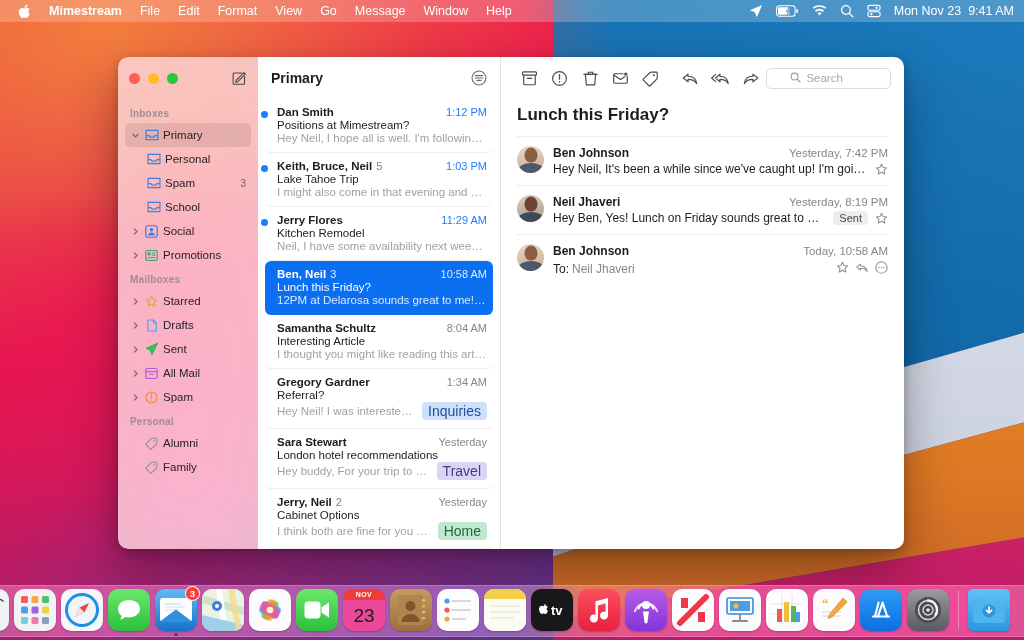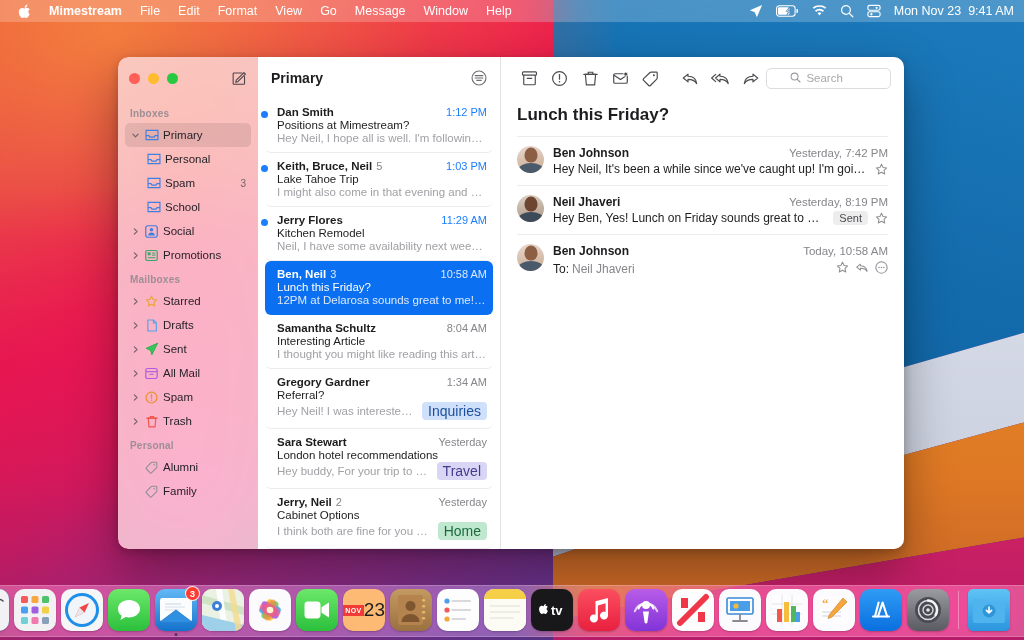--- a/index.html
+++ b/index.html
@@ -432,35 +432,20 @@
             </svg>
           </span>
         <span class="ic">
             <svg width="13" height="13" viewBox="0 0 14 14">
               <circle cx="7" cy="7" r="5.9" fill="none" stroke="#e8922f" stroke-width="1.3"></circle>
               <line x1="7" y1="3.7" x2="7" y2="7.8" stroke="#e8922f" stroke-width="1.3" stroke-linecap="round"></line>
               <circle cx="7" cy="10" r="0.8" fill="#e8922f"></circle>
             </svg>
           </span>
         <span class="lbl">Spam</span>
-      </div>
-      <div class="sb-row">
-        <span class="tw">
-            <svg width="7" height="7" viewBox="0 0 8 8">
-              <path d="M2.6 1 L5.8 4 L2.6 7" fill="none" stroke="#6f636b" stroke-width="1.3" stroke-linecap="round" stroke-linejoin="round"></path>
-            </svg>
-          </span>
-        <span class="ic">
-            <svg width="12" height="13" viewBox="0 0 13 14">
-              <path d="M2.4 3.4h8.2l-0.8 9.4H3.2z" fill="none" stroke="#f0534a" stroke-width="1.2" stroke-linejoin="round"></path>
-              <line x1="1" y1="3.4" x2="12" y2="3.4" stroke="#f0534a" stroke-width="1.3" stroke-linecap="round"></line>
-              <path d="M4.8 3.4V1.6h3.4v1.8" fill="none" stroke="#f0534a" stroke-width="1.2"></path>
-            </svg>
-          </span>
-        <span class="lbl">Trash</span>
       </div>
 
       <div class="sb-head">Personal</div>
       <div class="sb-row">
         <span class="tw"></span>
         <span class="ic">
             <svg width="13" height="13" viewBox="0 0 14 14">
               <path d="M7.6 1.4H12a0.7 0.7 0 0 1 0.7 0.7v4.4a1.4 1.4 0 0 1-0.4 1l-5.4 5.4a1 1 0 0 1-1.4 0L1.5 8.5a1 1 0 0 1 0-1.4l5.1-5.3a1.4 1.4 0 0 1 1-0.4z" fill="none" stroke="#8e8e93" stroke-width="1.15" stroke-linejoin="round"></path>
               <circle cx="9.9" cy="4.1" r="0.85" fill="#8e8e93"></circle>
             </svg>
@@ -853,21 +838,21 @@
   <div class="dock-item">
     <div class="di" style="background:linear-gradient(180deg,#6ce86a,#2bc03c);">
       <svg width="26" height="18" viewBox="0 0 26 18">
           <rect x="0.5" y="0.5" width="16" height="17" rx="3.4" fill="#fff"></rect>
           <path d="M17.5 6.2 L25 1.6 v14.8 l-7.5-4.6z" fill="#fff"></path>
         </svg>
     </div>
   </div>
 
   <div class="dock-item">
-    <div class="di" style="background:#fdba74;flex-direction:row;align-items:center;">
+    <div class="di" style="background:#ec4899;flex-direction:column;align-items:center;">
       <div style="width:100%;height:11px;background:#f03b36;color:#fff;font-size:7px;font-weight:bold;display:flex;align-items:center;justify-content:center;letter-spacing:.4px;">NOV</div>
       <div style="flex:1;display:flex;align-items:center;justify-content:center;font-size:19px;color:#1d1d1f;font-weight:300;">23</div>
     </div>
   </div>
 
   <div class="dock-item">
     <div class="di" style="background:linear-gradient(180deg,#c49a62,#9a7040);">
       <svg width="30" height="32" viewBox="0 0 30 32">
         <rect x="2" y="1" width="25" height="30" rx="2.4" fill="#b5834e"></rect>
         <circle cx="14.5" cy="12" r="5" fill="#7d5630"></circle>

